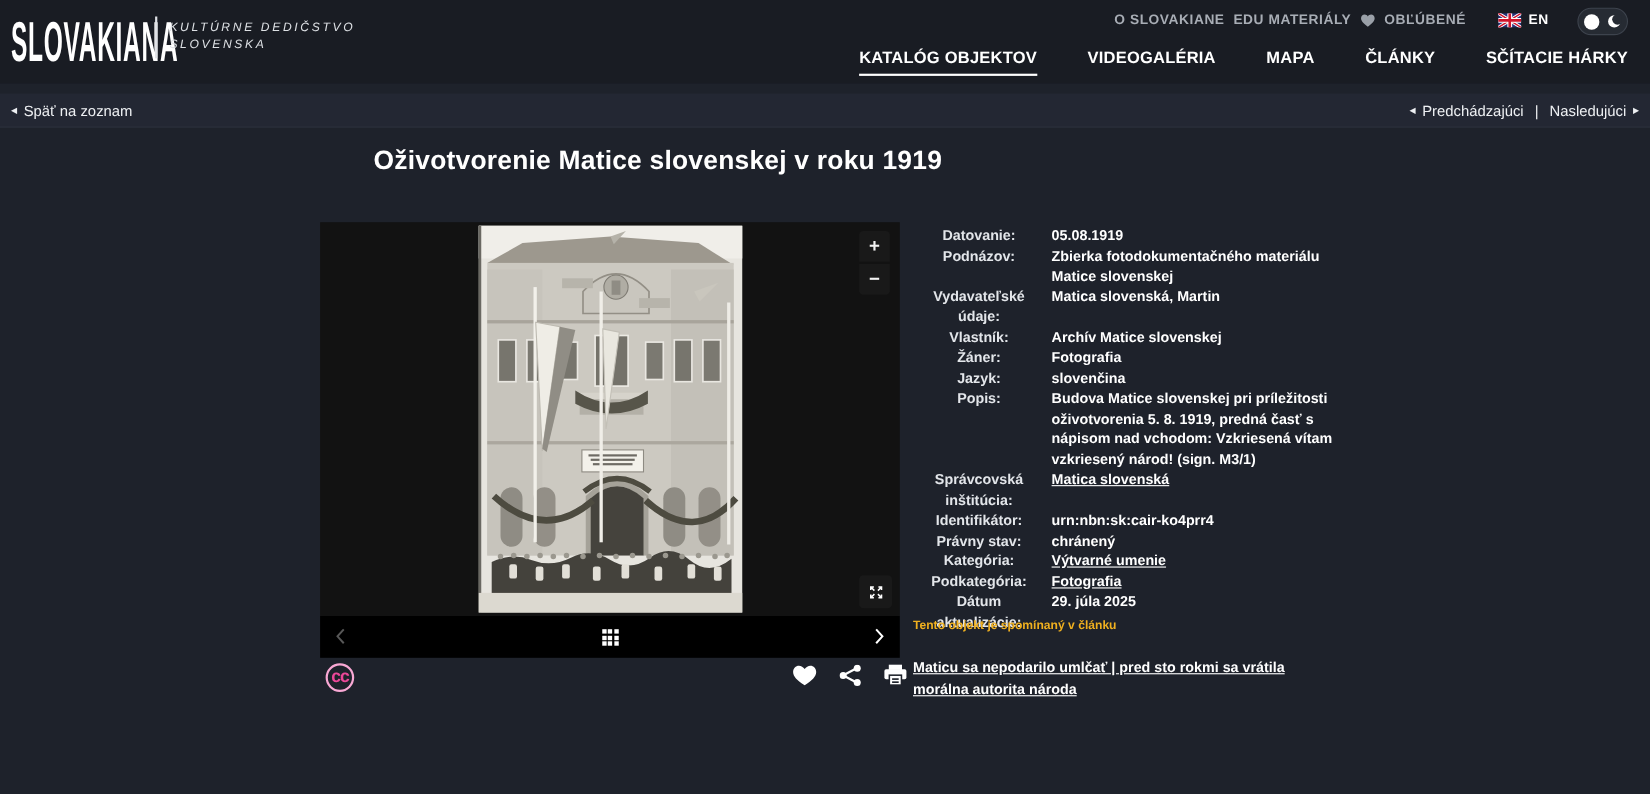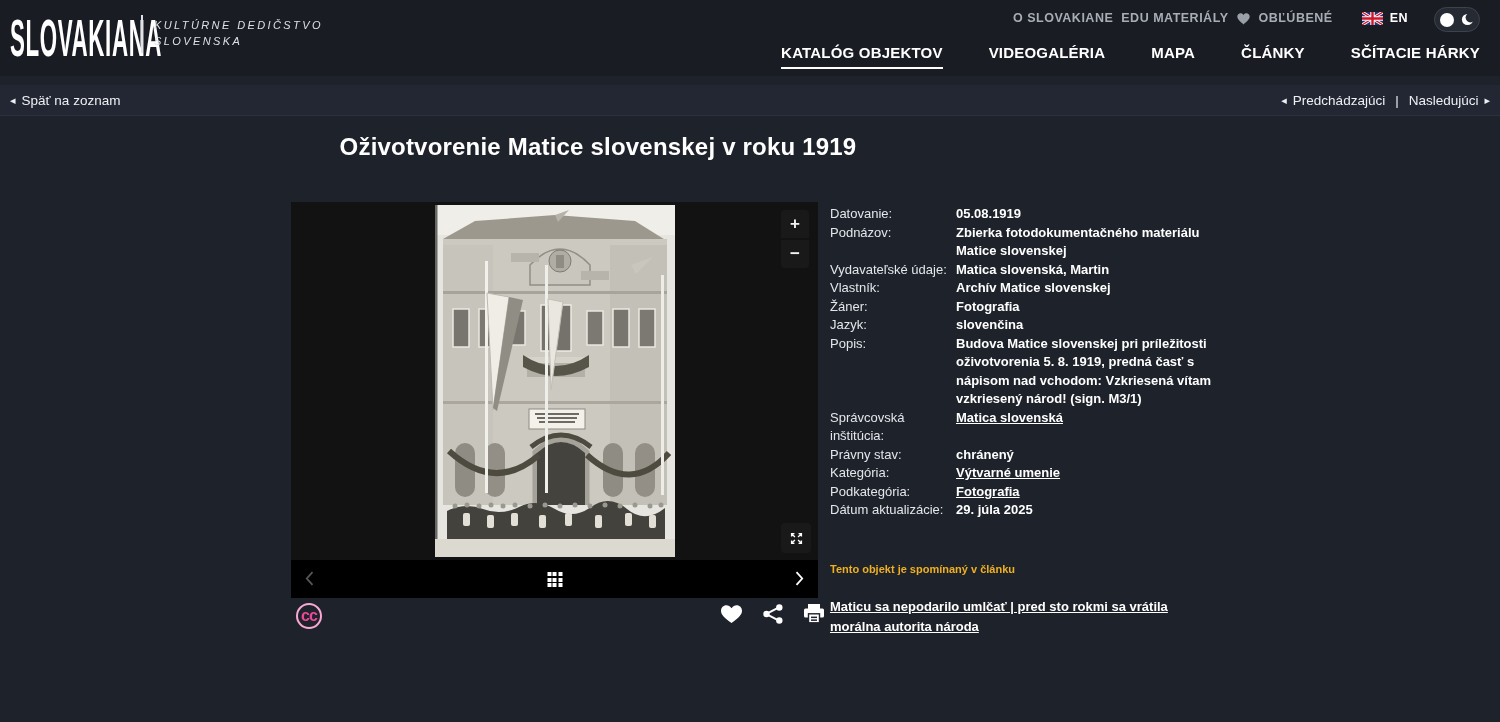--- a/index.html
+++ b/index.html
@@ -60,21 +60,21 @@
   
   .cc-badge { position:absolute; left:296px; top:603px; width:26px; height:26px; border:2px solid #f9a8d4;
               border-radius:50%; color:#ec4899; font-weight:bold; font-size:16px; letter-spacing:-1px;
               display:flex; align-items:center; justify-content:center; padding-bottom:1px; }
   .actions { position:absolute; left:720px; top:604px; display:flex; align-items:center; gap:20px; }
   .action-btn { cursor:pointer; display:flex; align-items:center; }
 
   
   .meta { position:absolute; left:830px; top:205px; width:384px; font-size:13px; line-height:18.5px; color:#fff; }
   .meta-row { display:flex; }
-  .meta-label { flex:none; width:126px; padding-right:6px; text-align:left; color:#e3e6ea; font-weight:normal; }
+  .meta-label { flex:none; width:126px; padding-right:6px; text-align:center; color:#e3e6ea; font-weight:bold; }
   .meta-value { flex:1; font-weight:bold; color:#fff; }
   .meta-value.link { text-decoration:underline; cursor:pointer; }
 
   
   .article-heading { position:absolute; left:830px; top:563px; font-size:11px; font-weight:bold; color:#f0b01f; }
   .article-link { position:absolute; left:830px; top:597px; width:372px; font-size:13px; font-weight:bold;
                   color:#fff; text-decoration:underline; line-height:19.5px; cursor:pointer; }
 
   svg { display:block; }
 </style>
@@ -344,20 +344,24 @@
   </div>
   <div class="meta-row">
     <span class="meta-label">Popis:</span>
     <span class="meta-value">Budova Matice slovenskej pri príležitosti oživotvorenia 5. 8. 1919, predná časť s nápisom nad vchodom: Vzkriesená vítam vzkriesený národ! (sign. M3/1)</span>
   </div>
   <div class="meta-row">
     <span class="meta-label">Správcovská inštitúcia:</span>
     <span class="meta-value link">Matica slovenská</span>
   </div>
   <div class="meta-row">
+    <span class="meta-label">Identifikátor:</span>
+    <span class="meta-value">urn:nbn:sk:cair-ko4prr4</span>
+  </div>
+  <div class="meta-row">
     <span class="meta-label">Právny stav:</span>
     <span class="meta-value">chránený</span>
   </div>
   <div class="meta-row">
     <span class="meta-label">Kategória:</span>
     <span class="meta-value link">Výtvarné umenie</span>
   </div>
   <div class="meta-row">
     <span class="meta-label">Podkategória:</span>
     <span class="meta-value link">Fotografia</span>

